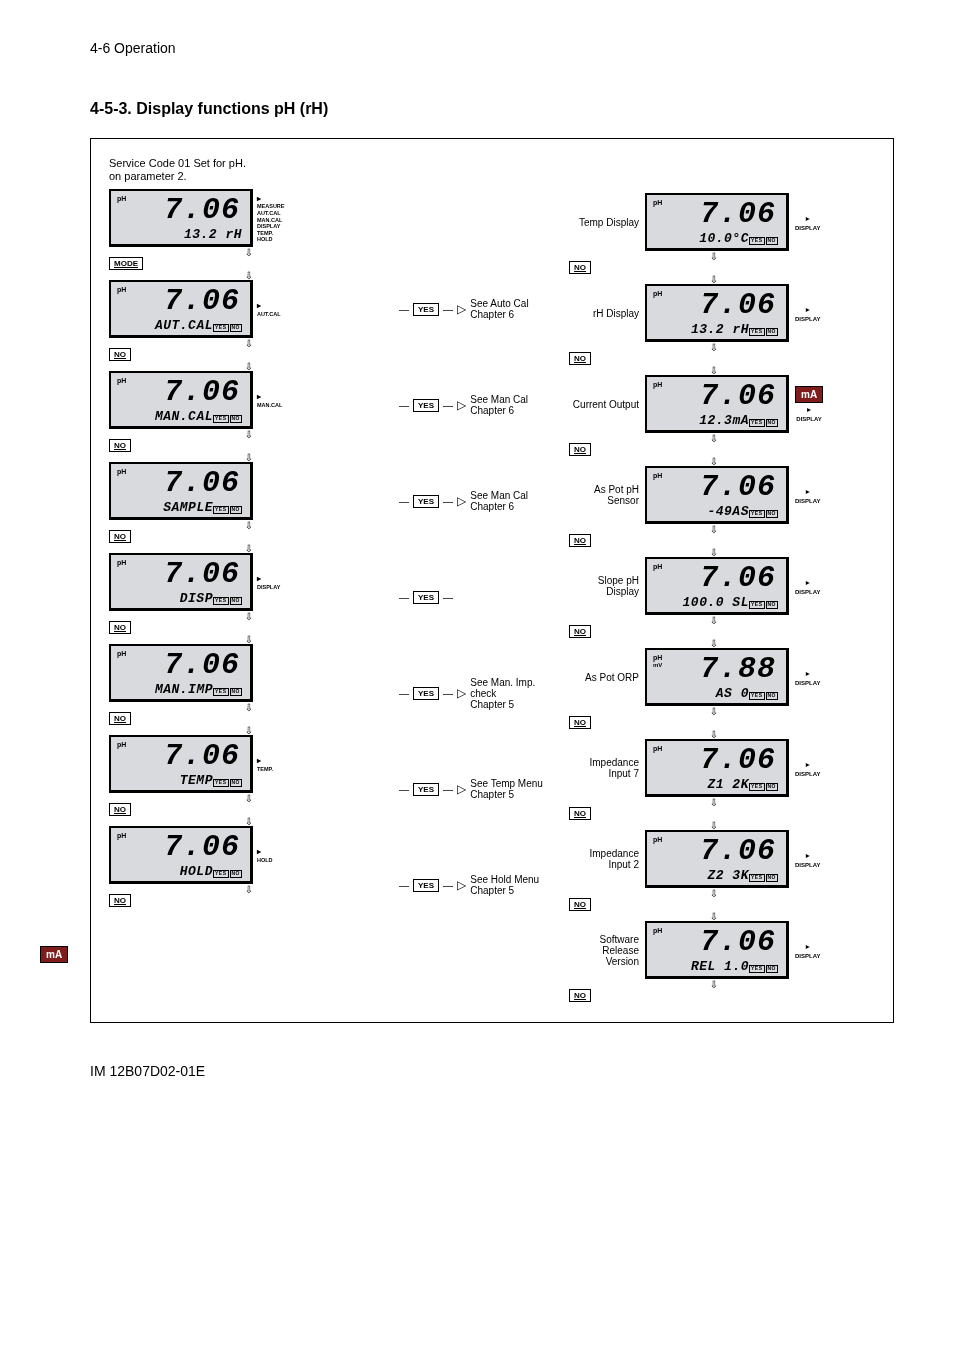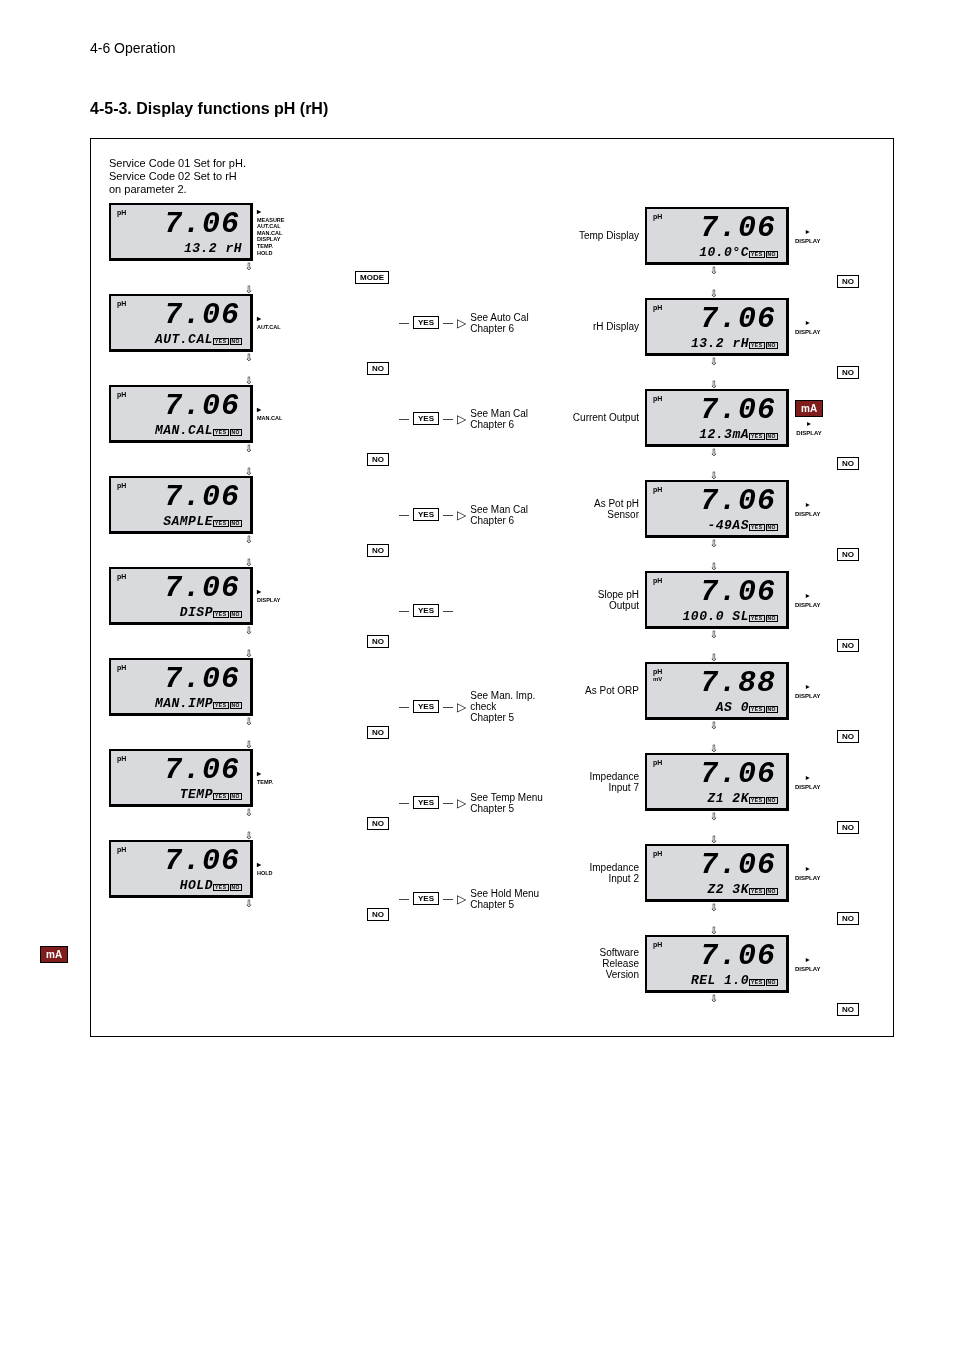--- a/index.html
+++ b/index.html
@@ -79,22 +79,23 @@
   .flow-key {
     border: 1px solid #000;
     font-size: 8px;
     font-weight: bold;
     padding: 1px 4px;
     display: inline-block;
     background: #fff;
   }
   .flow-key-row {
     display: flex;
-    justify-content: flex-end;
+    justify-content: flex-start;
     margin: 0 0 2px 0;
+    text-decoration: underline;
   }
   .arrow-down {
     display:flex; justify-content:center;
     font-size: 10px; line-height: 0.8;
   }
   .mid-item { height: 60px; display: flex; flex-direction: column; justify-content: center; margin-bottom: 32px; font-size: 10px; }
   .mid-item .yes-row { display:flex; align-items:center; gap:4px; }
   .mid-arrow { font-size: 12px; }
   .r-label { font-size: 10px; text-align: right; width: 70px; }
   .r-row { display:flex; align-items:center; gap:6px; margin-bottom: 2px; }
@@ -122,21 +123,20 @@
 
 <div class="page">
   <div class="header">4-6 Operation</div>
   <div class="section-title">4-5-3. Display functions pH (rH)</div>
 
   <span class="ma-badge ma-left">mA</span>
 
   <div class="outer-flowchart">
     <div class="intro">
       <div>Service Code 01 Set  for pH.</div>
-      <div>Service Code 02 Set to rH</div>
       <div>on parameter 2.</div>
     </div>
 
     <div class="columns">
 
       <div class="col col-left" id="left-col">
           <div class="lcd-row">
     <div class="lcd-box">
     <span class="lcd-ph-label">pH</span>
     <div class="lcd-main">7.06</div>
@@ -466,21 +466,21 @@
       <span class="tri">▸</span>
               <span class="disp-tag">DISPLAY</span>
     </div>
   </div>
           <div class="arrow-down">⇩</div>
           <div class="flow-key-row">
             <span class="flow-key">NO</span>
           </div>
           <div class="arrow-down">⇩</div>
           <div class="r-row">
-    <div class="r-label">Slope pH Output</div>
+    <div class="r-label">Slope pH Display</div>
     <div class="lcd-box">
     <span class="lcd-ph-label">pH</span>
     <div class="lcd-main">7.06</div>
     <div class="lcd-sub">
       <span class="lcd-sub-left">100.0 SL</span>
       <span class="lcd-sub-right"><span class="yn">
                     <span>YES</span>
                     <span>NO</span>
                   </span></span>
     </div>
@@ -589,13 +589,14 @@
     </div>
   </div>
           <div class="arrow-down">⇩</div>
           <div class="flow-key-row">
             <span class="flow-key">NO</span>
           </div>
         </div>
     </div>
   </div>
 
+  <div class="footer">IM 12B07D02-01E</div>
 </div>
 
 </body></html>

